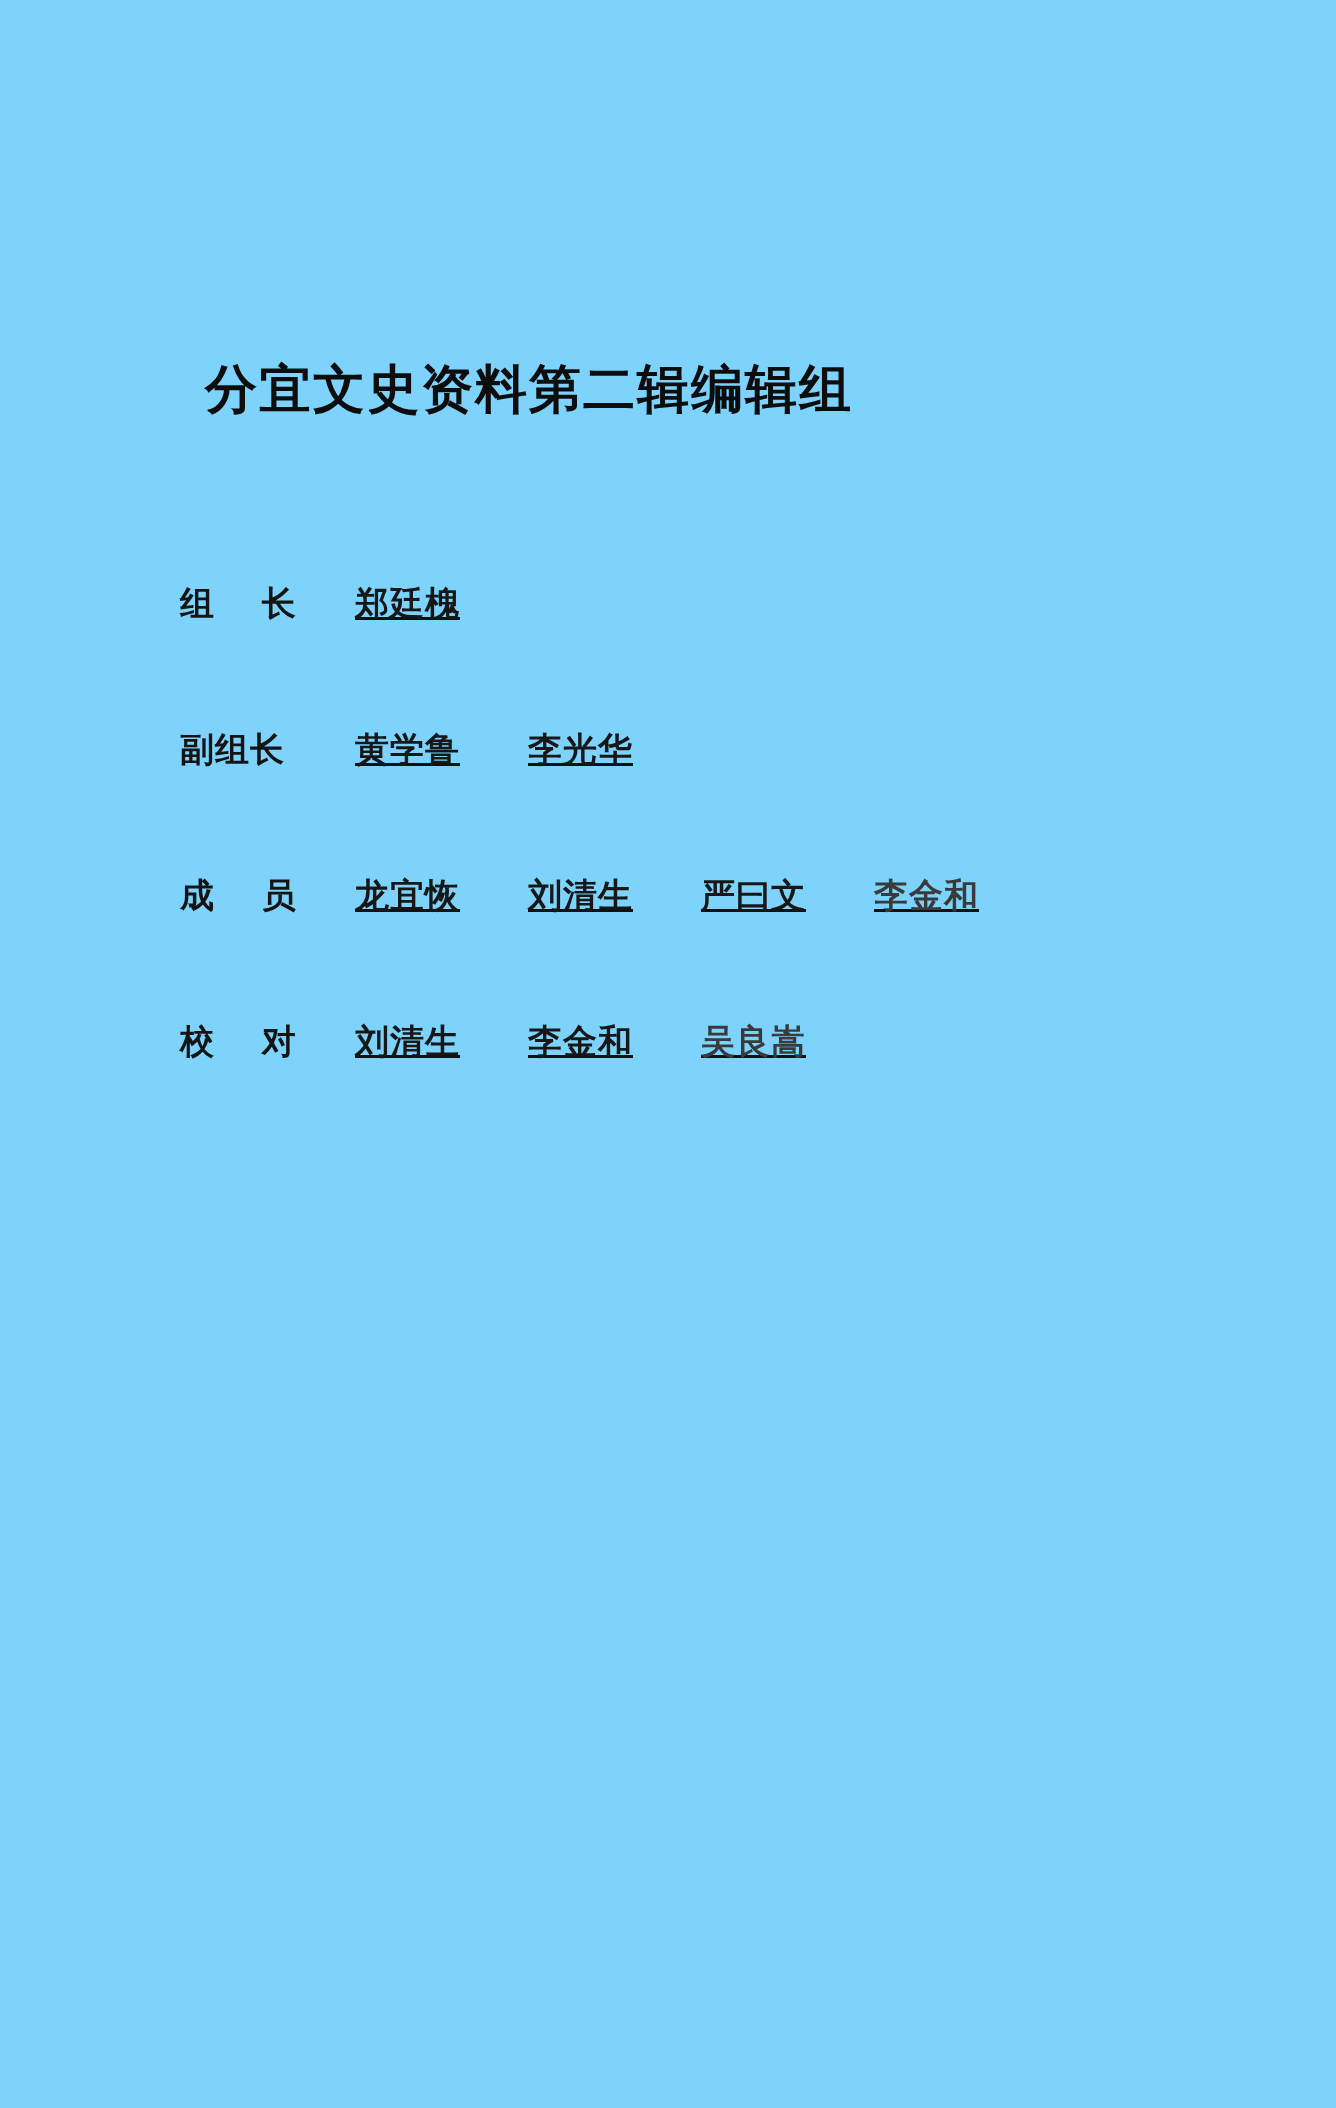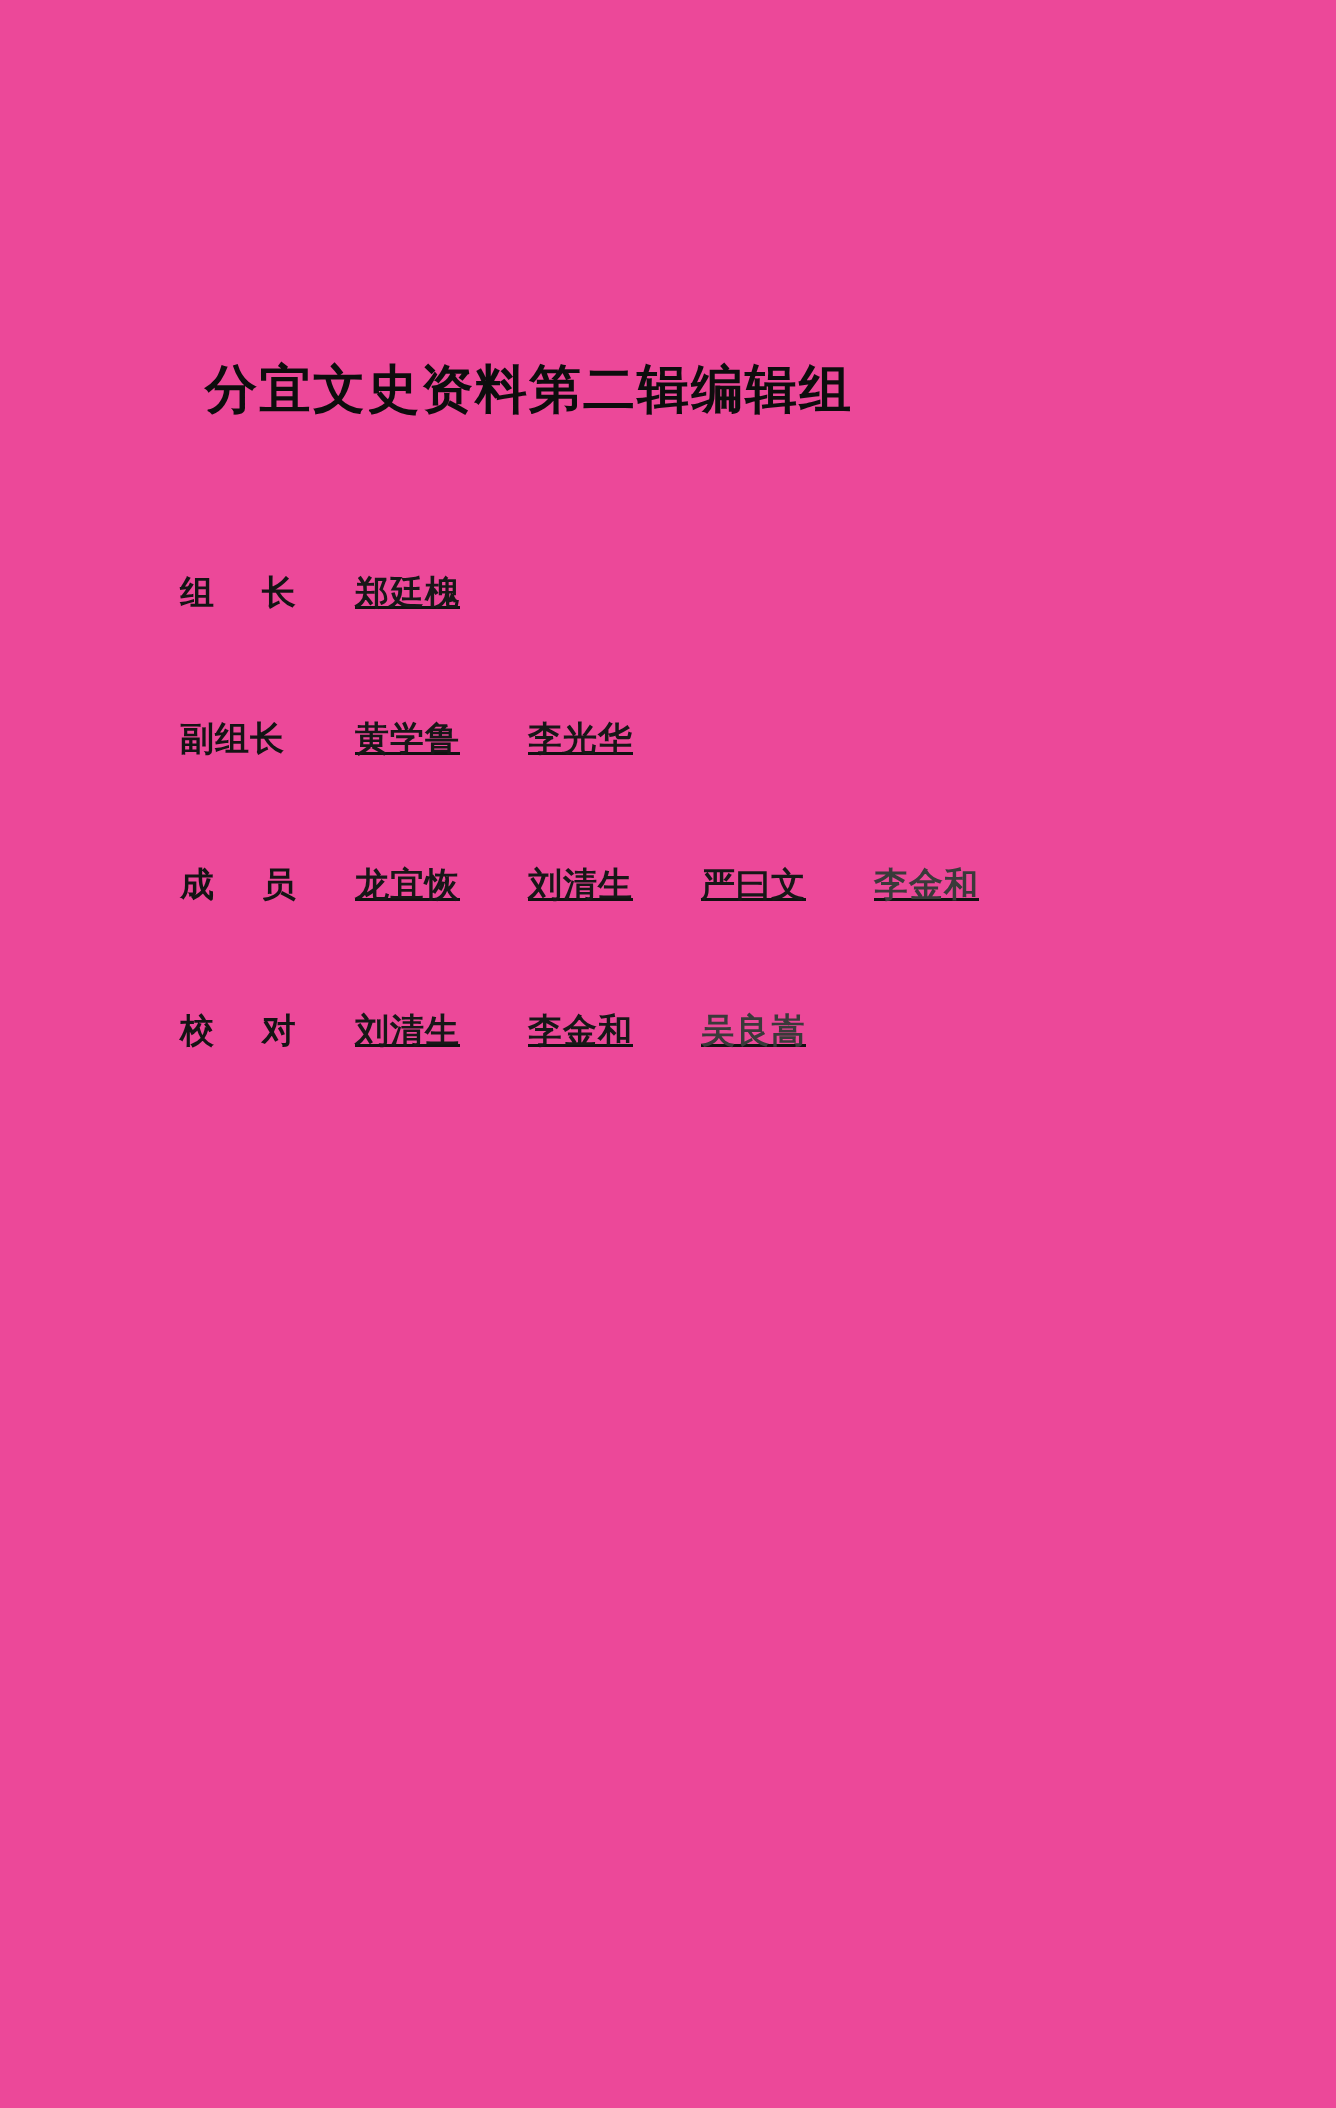--- a/index.html
+++ b/index.html
@@ -11,21 +11,21 @@
     width: 1336px;
     height: 2108px;
     font-family: "DejaVu Sans", sans-serif;
     color: #111111;
     position: relative;
     overflow: hidden;
   }
   .page {
     position: absolute;
     inset: 0;
-    background: #ec4899;
+    background: #7dd3fc;
   }
   .title {
     position: absolute;
     left: 205px;
     top: 355px;
     font-family: "DejaVu Sans", sans-serif;
     font-weight: bold;
     font-size: 52px;
     letter-spacing: 2px;
     color: #0d0d0d;
@@ -35,20 +35,21 @@
     position: absolute;
     left: 180px;
     top: 570px;
     width: 1000px;
   }
   .row {
     display: flex;
     align-items: baseline;
     margin-bottom: 100px;
     height: 46px;
+    margin-top: 11px;
   }
   .role {
     width: 175px;
     flex: 0 0 175px;
     font-size: 34px;
     font-weight: 600;
     letter-spacing: 1px;
     color: #141414;
     white-space: nowrap;
   }

